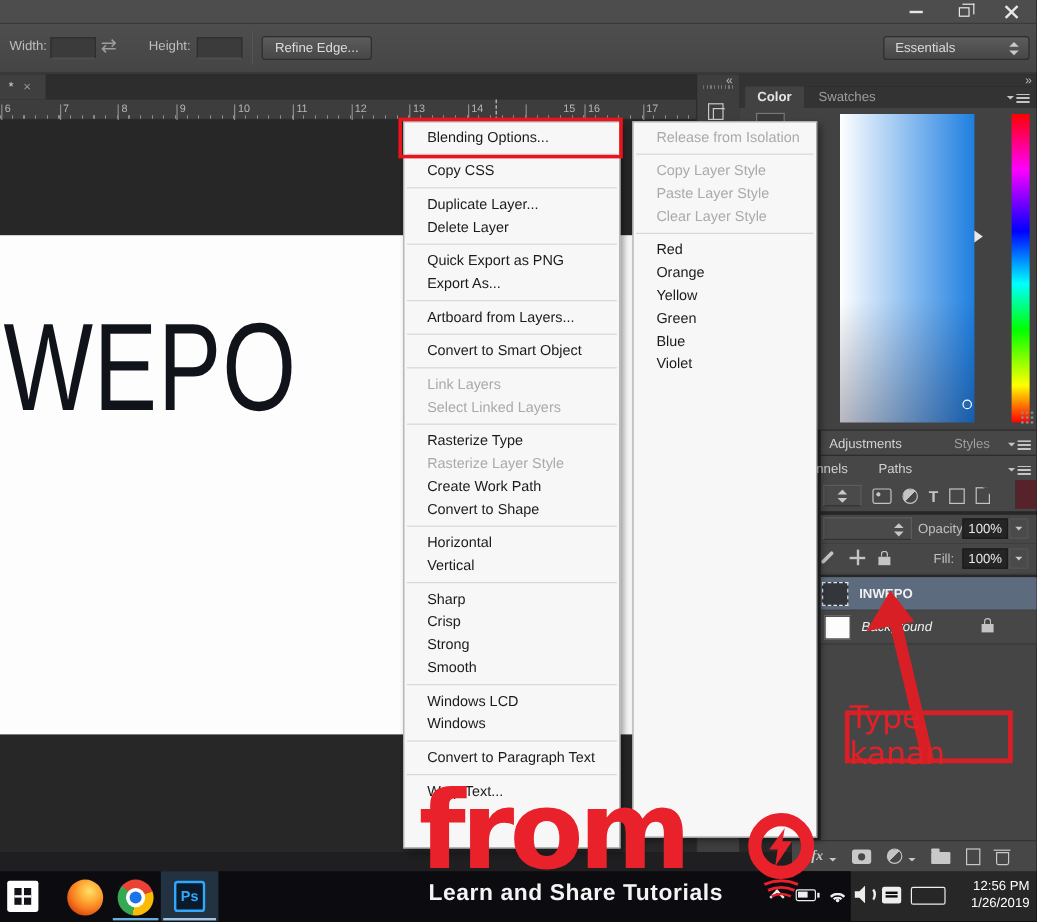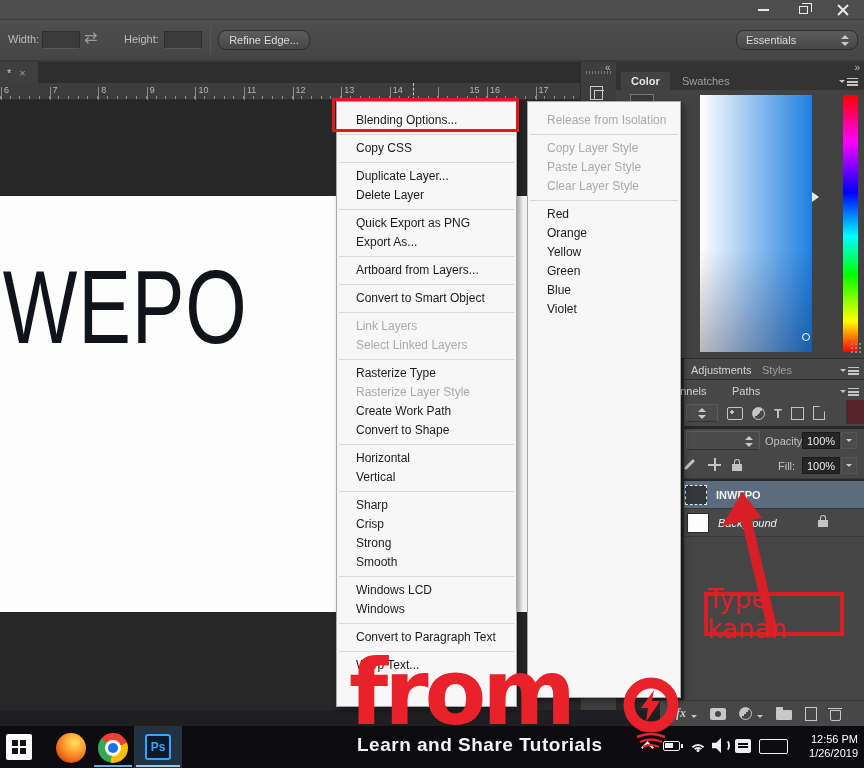--- a/index.html
+++ b/index.html
@@ -18,21 +18,21 @@
   .g-x{position:relative;width:12px;height:12px;}
   .g-x::before,.g-x::after{content:'';position:absolute;left:-1px;top:5px;width:14px;height:2px;background:#e8e8e8;}
   .g-x::before{transform:rotate(45deg);} .g-x::after{transform:rotate(-45deg);}
 
   
   .optionsbar{position:absolute;left:0;top:20px;width:864px;height:42px;background:linear-gradient(#4e4e4e,#454545);border-bottom:2px solid #393939;}
   .opt-label{position:absolute;top:13px;font-size:11px;color:#bdbdbd;}
   .opt-input{position:absolute;top:11px;width:38px;height:18px;background:#3b3b3b;border:1px solid #2e2e2e;border-bottom-color:#565656;color:#ddd;font-size:11px;padding:0 3px;}
   .swapglyph{position:absolute;left:84px;top:8px;color:#9c9c9c;font-size:16px;}
   .opt-div{position:absolute;left:210px;top:6px;width:1px;height:28px;background:#3a3a3a;border-right:1px solid #565656;}
-  .psbutton{position:absolute;height:20px;background:linear-gradient(#5c5c5c,#474747);border:1px solid #2e2e2e;border-radius:8px;color:#dcdcdc;font-size:11px;display:flex;align-items:center;justify-content:center;}
+  .psbutton{position:absolute;height:20px;background:linear-gradient(#5c5c5c,#474747);border:1px solid #2e2e2e;border-radius:3px;color:#dcdcdc;font-size:11px;display:flex;align-items:center;justify-content:center;}
   .refine{left:218px;top:10px;width:92px;}
   .workspace{left:736px;top:10px;width:122px;justify-content:flex-start;padding-left:9px;}
   .spin{position:relative;width:9px;height:11px;display:inline-block;}
   .spin::before{content:'';position:absolute;left:0;top:0;border:4px solid transparent;border-bottom:4px solid #c8c8c8;border-top:none;}
   .spin::after{content:'';position:absolute;left:0;bottom:0;border:4px solid transparent;border-top:4px solid #c8c8c8;border-bottom:none;}
   .ws-spin{position:absolute;right:7px;top:4px;}
 
   
   .tabbar{position:absolute;left:0;top:62px;width:580px;height:21px;background:#2d2d2d;}
   .doctab{position:absolute;left:0;top:0;width:38px;height:21px;background:#3f3f3f;color:#cfcfcf;font-size:11px;display:flex;align-items:center;gap:8px;padding-left:7px;}
@@ -74,21 +74,21 @@
   .sb-cursor{position:absolute;left:186px;top:243px;width:8px;height:8px;border:1.5px solid #fff;border-radius:50%;}
   .sb-pointer{position:absolute;left:196px;top:102px;width:0;height:0;border:5px solid transparent;border-left:7px solid #e8e8e8;}
   .huebar{position:absolute;left:227px;top:5px;width:15px;height:257px;
     background:linear-gradient(#ff0000 0%,#ff00ff 18%,#0000ff 38%,#00ffff 55%,#00ff00 70%,#ffff00 88%,#ff0000 100%);}
   .grip-dots{position:absolute;right:2px;bottom:4px;width:12px;height:12px;
     background:radial-gradient(#8a8a8a 1px,transparent 1.2px);background-size:4px 4px;}
 
   .paneltabsrow{position:absolute;width:180px;height:21px;background:#474747;border-top:1px solid #2d2d2d;}
   .row-adj{left:684px;top:358px;} .row-chan{left:684px;top:379px;}
   .ptab{position:absolute;top:0;height:21px;display:flex;align-items:center;font-size:11px;color:#d2d2d2;}
-  .ptab.dim{color:#9e9e9e;}
+  .ptab.dim{color:#9e9e9e;margin-left:33px;}
 
   .filterrow{position:absolute;left:684px;top:400px;width:180px;height:26px;background:#474747;display:flex;align-items:center;gap:9px;padding-left:2px;}
   .kind-dd{width:32px;height:18px;background:#4a4a4a;border:1px solid #5c5c5c;border-bottom-color:#333;display:flex;align-items:center;justify-content:center;}
   .picon{display:inline-flex;align-items:center;justify-content:center;}
   .pixel-layer-filter-icon{width:16px;height:13px;border:1.5px solid #c4c4c4;border-radius:2px;
     background:radial-gradient(circle at 4px 4px,#c4c4c4 1.5px,transparent 2px);}
   .adjustment-filter-icon,.adjustment-layer-icon{width:13px;height:13px;border-radius:50%;border:1.5px solid #c4c4c4;
     background:linear-gradient(135deg,#c4c4c4 50%,transparent 50%);}
   .type-filter-icon{font-size:13px;font-weight:bold;color:#c4c4c4;}
   .shape-filter-icon{width:13px;height:13px;border:1.5px solid #c4c4c4;}
@@ -129,41 +129,41 @@
   .layer-mask-icon{width:16px;height:12px;background:#c8c8c8;border-radius:2px;position:relative;}
   .layer-mask-icon::after{content:'';position:absolute;left:5px;top:3px;width:6px;height:6px;border-radius:50%;background:#474747;}
   .group-folder-icon{width:16px;height:10px;background:#c8c8c8;border-radius:1px;position:relative;margin-top:3px;}
   .group-folder-icon::before{content:'';position:absolute;left:0;top:-3px;width:7px;height:3px;background:#c8c8c8;border-radius:1px 1px 0 0;}
   .new-layer-icon{width:12px;height:14px;border:1.5px solid #c8c8c8;}
   .delete-layer-icon{width:11px;height:11px;border:1.5px solid #c8c8c8;border-radius:0 0 2px 2px;position:relative;margin-top:4px;}
   .delete-layer-icon::before{content:'';position:absolute;left:-3px;top:-3.5px;width:14px;height:1.5px;background:#c8c8c8;}
   .mini-tri{width:0;height:0;border:3px solid transparent;border-top-color:#c8c8c8;margin-left:-8px;margin-top:8px;}
 
   
-  .ctxmenu{position:absolute;background:#f7f7f7;border:1px solid #a8a8a8;box-shadow:3px 3px 6px rgba(0,0,0,.4);z-index:10;padding-top:9px;font-size:12px;color:#1b1b1b;}
+  .ctxmenu{position:absolute;background:#f7f7f7;border:1px solid #a8a8a8;box-shadow:3px 3px 6px rgba(0,0,0,.4);z-index:10;padding-top:3px;font-size:12px;color:#1b1b1b;}
   .menu-col1{left:336px;top:101px;width:181px;height:606px;}
   .menu-col2{left:527px;top:101px;width:154px;height:597px;}
   .menu-item{height:19px;line-height:19px;padding-left:19px;white-space:nowrap;overflow:hidden;}
   .menu-item.disabled{color:#aaa;}
   .menu-sep{height:1px;background:#d8d8d8;margin:4px 2px;}
   .redbox{position:absolute;left:332px;top:98px;width:187px;height:34px;border:3px solid #e8151d;z-index:11;}
 
   
   .anno-svg{position:absolute;left:688px;top:484px;z-index:3;}
   .klikbox{position:absolute;left:704px;top:592px;width:140px;height:44px;border:4px solid #d81f26;z-index:3;
     display:flex;align-items:center;justify-content:center;font-family:"DejaVu Sans",sans-serif;font-size:26px;color:#e02128;}
 
   
   .wm-text{position:absolute;left:349px;top:648px;z-index:20;font-family:"DejaVu Sans",sans-serif;font-weight:800;
     font-size:90px;line-height:1;color:#e8212b;letter-spacing:-4px;}
   .wm-logo{position:absolute;left:621px;top:677px;z-index:20;}
   .wm-tagline{position:absolute;left:357px;top:734px;z-index:21;font-size:19px;font-weight:bold;color:#f4f4f4;letter-spacing:.5px;}
 
   
-  .taskbar{position:absolute;left:0;top:726px;width:864px;height:42px;background:#0c0c10;z-index:5;}
+  .taskbar{position:absolute;left:0;top:726px;width:709px;height:42px;background:#0c0c10;z-index:5;}
   .tb-active-bg{position:absolute;left:134px;top:0;width:48px;height:42px;background:#223240;}
   .start-tile{position:absolute;left:6px;top:8px;width:26px;height:26px;background:#fff;border-radius:2px;display:flex;align-items:center;justify-content:center;}
   .wgrid{width:14px;height:14px;background:#13131a;background-image:linear-gradient(#fff,#fff),linear-gradient(#fff,#fff);
     background-size:14px 2px,2px 14px;background-position:0 6px,6px 0;background-repeat:no-repeat;}
   .ff-icon{position:absolute;left:56px;top:7px;width:30px;height:30px;border-radius:50%;
     background:radial-gradient(circle at 62% 32%,#ffe066 0%,#ffb13b 28%,#f77c20 55%,#d9480f 78%,#a32a0e 100%);}
   .chrome-icon{position:absolute;left:98px;top:7px;width:30px;height:30px;border-radius:50%;
     background:conic-gradient(from -50deg,#ea4335 0 120deg,#fbbc05 120deg 240deg,#34a853 240deg 360deg);}
   .chrome-icon::before{content:'';position:absolute;left:7px;top:7px;width:16px;height:16px;border-radius:50%;background:#fff;}
   .chrome-icon::after{content:'';position:absolute;left:10px;top:10px;width:10px;height:10px;border-radius:50%;background:#1a73e8;}

